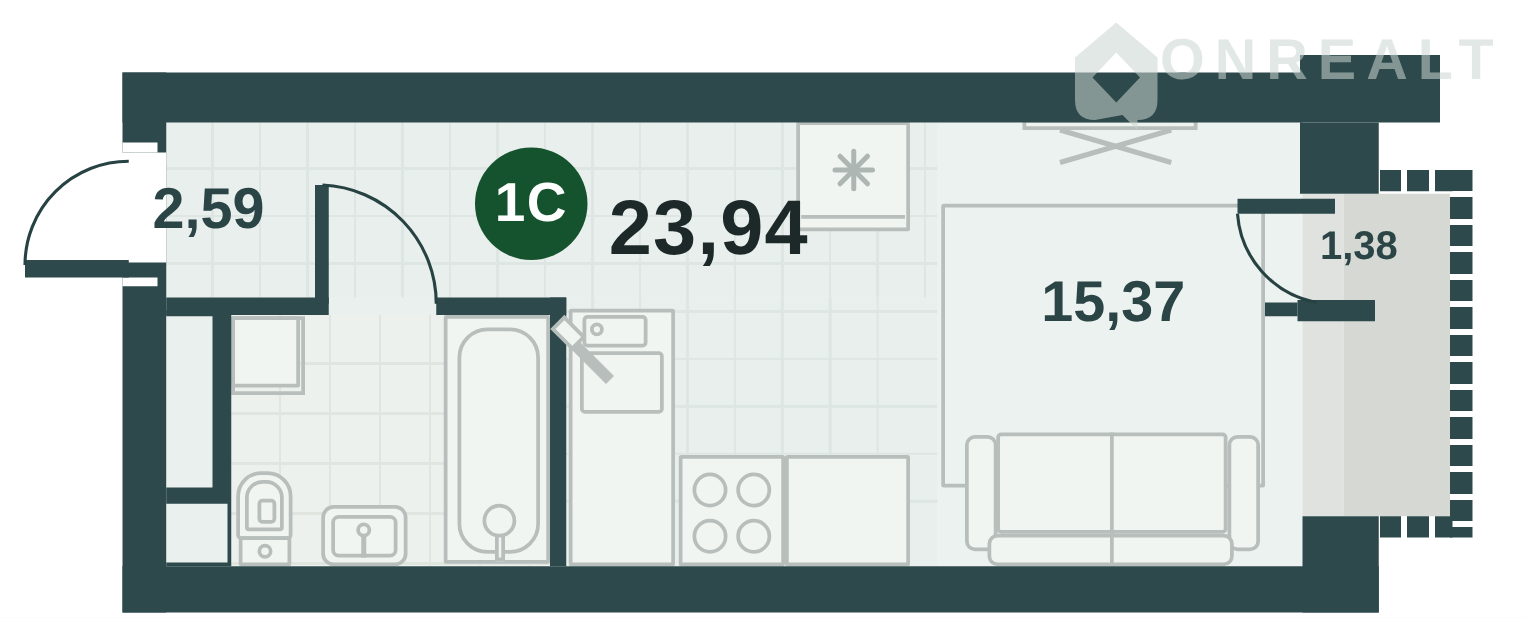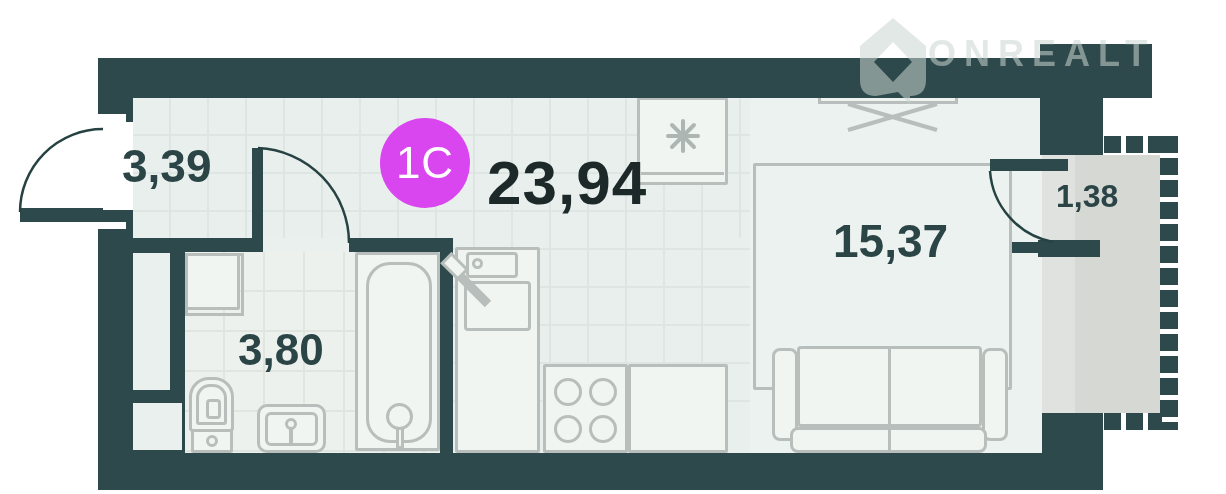--- a/index.html
+++ b/index.html
@@ -20,22 +20,22 @@
   
   .furn{border:3px solid #b7bebc;background:#f0f5f2;border-radius:2px;}
   .furnO{border:3px solid #b7bebc;background:transparent;}
   .circ{border:3.5px solid #b7bebc;border-radius:50%;background:transparent;}
   
   .dashH{background:repeating-linear-gradient(to right,#2d494b 0 17px,transparent 17px 22px);}
   .dashV{background:repeating-linear-gradient(to bottom,#2d494b 0 17px,transparent 17px 22px);}
   
   .roomlabel{color:#2b4547;font-weight:600;letter-spacing:0px;line-height:1;}
   .total{color:#1d2929;font-weight:600;font-size:62px;line-height:1;letter-spacing:1px;}
-  .badge{background:#d946ef;border-radius:50%;color:#ffffff;display:flex;align-items:center;
-         justify-content:center;font-size:44px;font-weight:400;letter-spacing:1px;}
+  .badge{background:#14532d;border-radius:50%;color:#ffffff;display:flex;align-items:center;
+         justify-content:center;font-size:44px;font-weight:700;letter-spacing:1px;}
   
   .wmark{color:rgba(203,214,210,0.55);font-weight:bold;line-height:1;}
 </style>
 </head>
 <body>
 
 <div id="stage">
 
   <div class="abs interior" style="left:133px;top:98px;width:909px;height:355px;"></div>
   <div class="abs tilesA" style="left:133px;top:98px;width:617px;height:140px;"></div>
@@ -127,24 +127,23 @@
     </g>
     <g>
       <line x1="458" y1="274" x2="488" y2="304" stroke="#b7bebc" stroke-width="9"></line>
       <rect x="444" y="260" width="22" height="13" transform="rotate(45 455 266)" fill="#f0f5f2" stroke="#b7bebc" stroke-width="3"></rect>
     </g>
   </svg>
 
   <div class="abs badge" style="left:380px;top:118px;width:90px;height:90px;">1С</div>
   <div class="abs total" style="left:487px;top:152px;">23,94</div>
 
-  <div class="abs roomlabel" style="left:122px;top:143px;font-size:46px;">3,39</div>
-  <div class="abs roomlabel" style="left:238px;top:328px;font-size:44px;">3,80</div>
+  <div class="abs roomlabel" style="left:122px;top:143px;font-size:46px;">2,59</div>
   <div class="abs roomlabel" style="left:833px;top:218px;font-size:46px;text-align:center;">15,37</div>
   <div class="abs roomlabel" style="left:1056px;top:180px;font-size:32px;">1,38</div>
 
   <svg class="abs" style="left:852px;top:12px;" width="82" height="92" viewBox="0 0 82 92">
     <path d="M8 34 L41 6 L74 34 L74 68 Q74 84 58 84 L58 92 L46 80 L24 84 Q8 84 8 68 Z
              M41 30 L60 50 L41 70 L22 50 Z" fill="rgba(203,214,210,0.55)" fill-rule="evenodd"></path>
   </svg>
-  <div class="abs wmark" style="left:928px;top:36px;font-size:36px;letter-spacing:8px;">ONREALT</div>
+  <div class="abs wmark" style="left:928px;top:24px;font-size:46px;letter-spacing:8px;">ONREALT</div>
 
 </div>
 
 </body></html>

